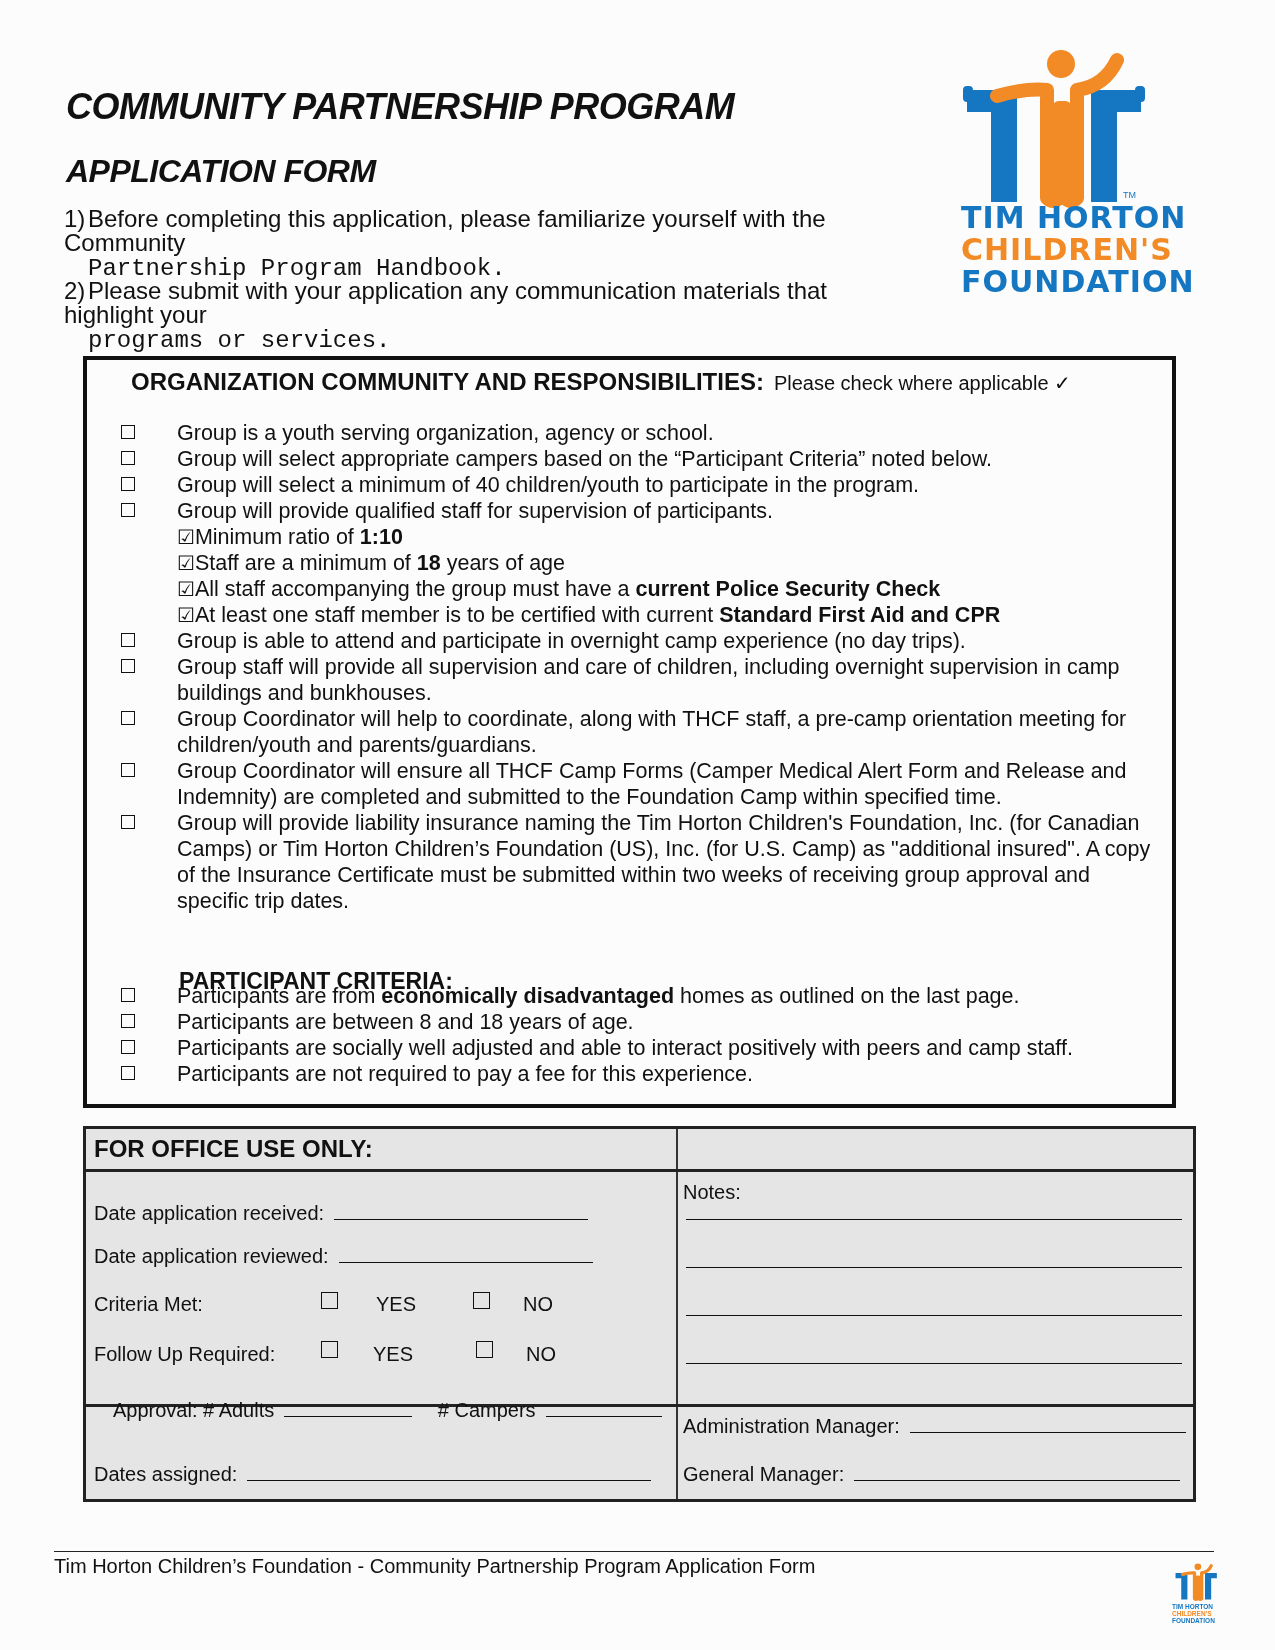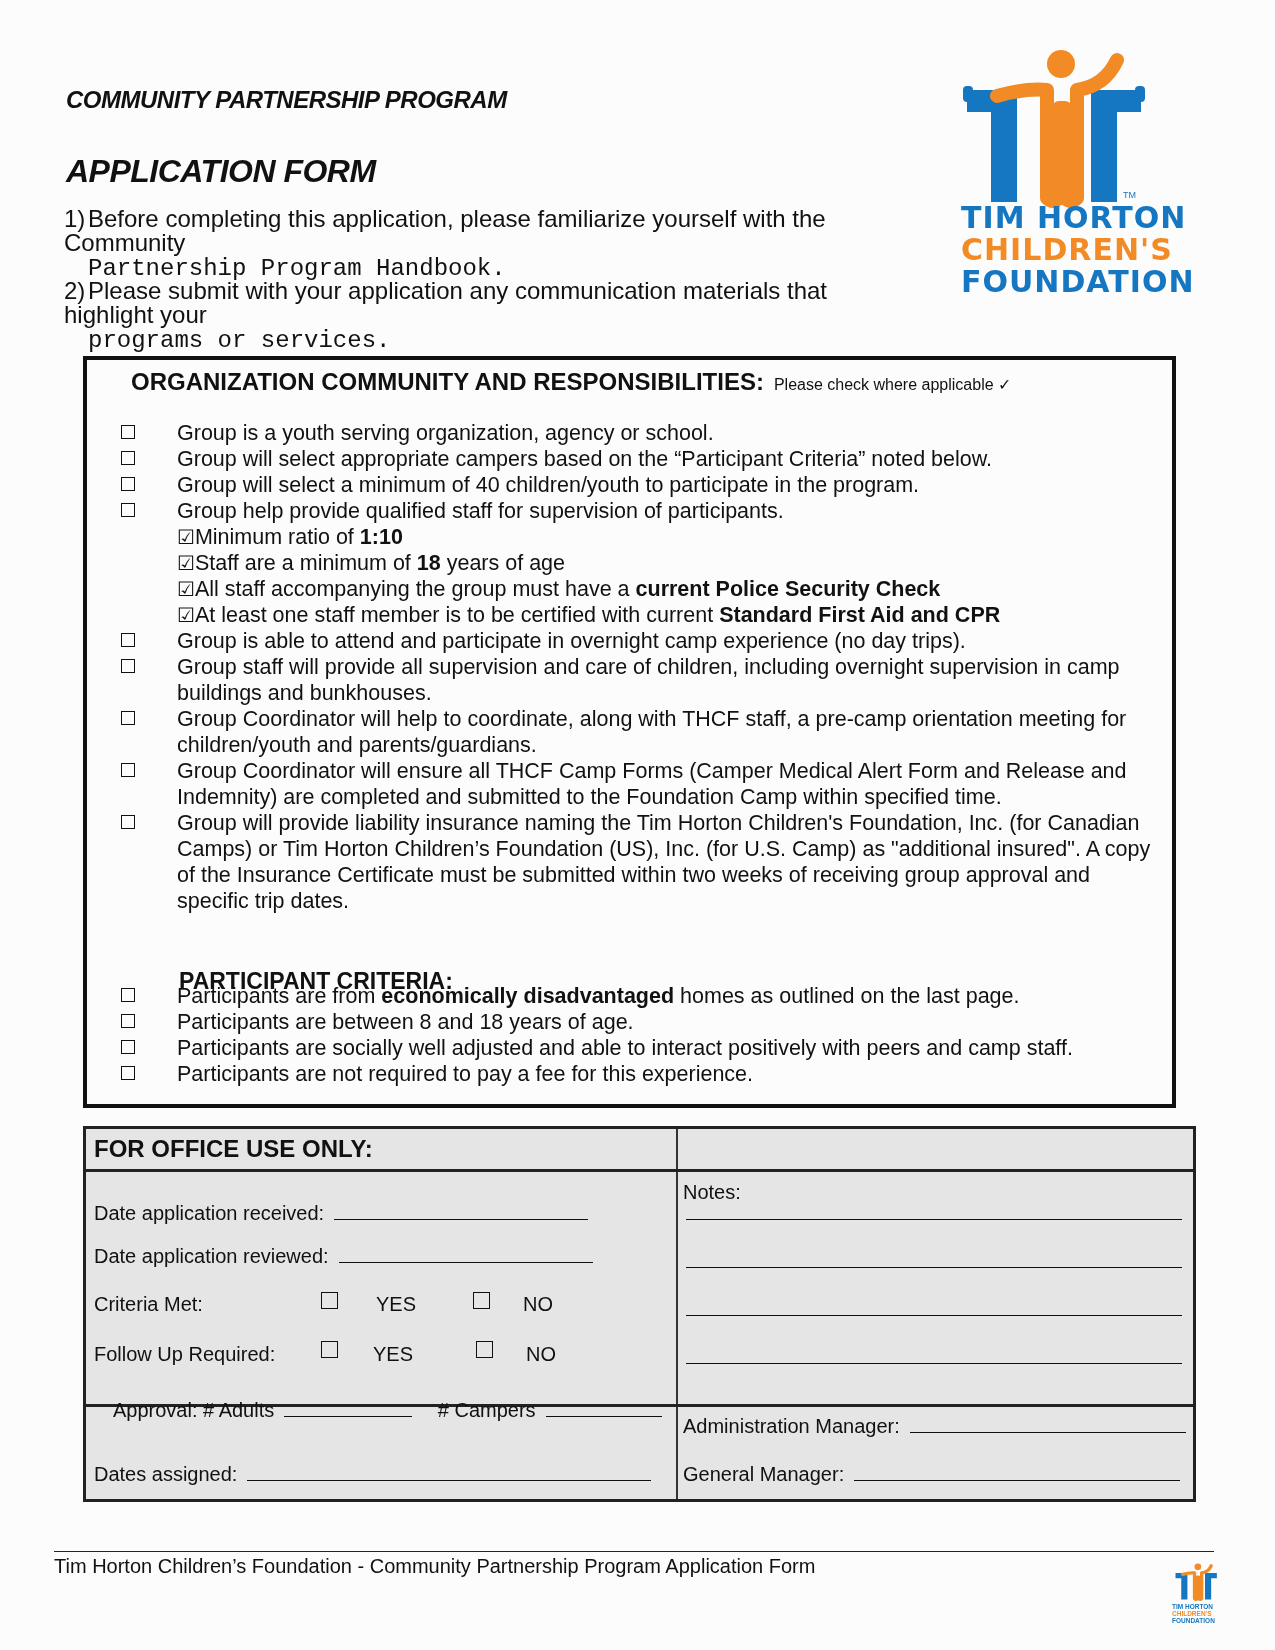--- a/index.html
+++ b/index.html
@@ -2,21 +2,21 @@
 <html><head>
 <meta charset="utf-8">
 <style>
   html, body { margin: 0; padding: 0; }
   body {
     width: 1275px; height: 1650px; background: #fcfcfc; position: relative;
     font-family: "Liberation Sans", sans-serif; color: #111; overflow: hidden;
   }
   .abs { position: absolute; }
   .title {
-    left: 66px; top: 86px; font-size: 24px; font-weight: bold; font-style: italic;
+    left: 66px; top: 86px; font-size: 36px; font-weight: bold; font-style: italic;
     letter-spacing: -0.5px; white-space: nowrap;
   }
   .subtitle {
     left: 66px; top: 153px; font-size: 32px; font-weight: bold; font-style: italic;
     letter-spacing: -0.5px; white-space: nowrap;
   }
   .intro {
     left: 64px; font-size: 24px; line-height: 24px; width: 800px;
   }
   .intro .num { display: inline-block; width: 24px; }
@@ -30,21 +30,21 @@
   }
 
   
   .criteria-box {
     left: 83px; top: 356px; width: 1093px; height: 752px;
     border: 4px solid #111; box-sizing: border-box; background: #fcfcfc;
   }
   .criteria-heading {
     position: absolute; left: 44px; top: 8px; font-size: 24px; font-weight: bold; white-space: nowrap;
   }
-  .criteria-note { font-size: 16px; font-weight: normal; margin-left: 10px; }
+  .criteria-note { font-size: 20px; font-weight: normal; margin-left: 10px; }
   .item {
     position: absolute; left: 0; width: 1085px; font-size: 21.5px; line-height: 26px;
   }
   .item .cb {
     position: absolute; left: 34px; top: 5px; width: 14px; height: 14px;
     border: 1.5px solid #111; box-sizing: border-box; background: transparent;
   }
   .item .txt { position: absolute; left: 90px; width: 985px; }
   .sub {
     position: absolute; left: 90px; font-size: 21.5px; line-height: 26px; white-space: nowrap;
@@ -120,21 +120,21 @@
   <div class="item" style="top:86px;">
     <span class="cb"></span>
     <span class="txt">Group will select appropriate campers based on the “Participant Criteria” noted below.</span>
   </div>
   <div class="item" style="top:112px;">
     <span class="cb"></span>
     <span class="txt">Group will select a minimum of 40 children/youth to participate in the program.</span>
   </div>
   <div class="item" style="top:138px;">
     <span class="cb"></span>
-    <span class="txt">Group help provide qualified staff for supervision of participants.</span>
+    <span class="txt">Group will provide qualified staff for supervision of participants.</span>
   </div>
 
   <div class="sub" style="top:164px;">
     <span class="ck">☑</span><span>Minimum ratio of </span><b>1:10</b><span></span>
   </div>
   <div class="sub" style="top:190px;">
     <span class="ck">☑</span><span>Staff are a minimum of </span><b>18</b><span> years of age</span>
   </div>
   <div class="sub" style="top:216px;">
     <span class="ck">☑</span><span>All staff accompanying the group must have a </span><b>current Police Security Check</b><span></span>

